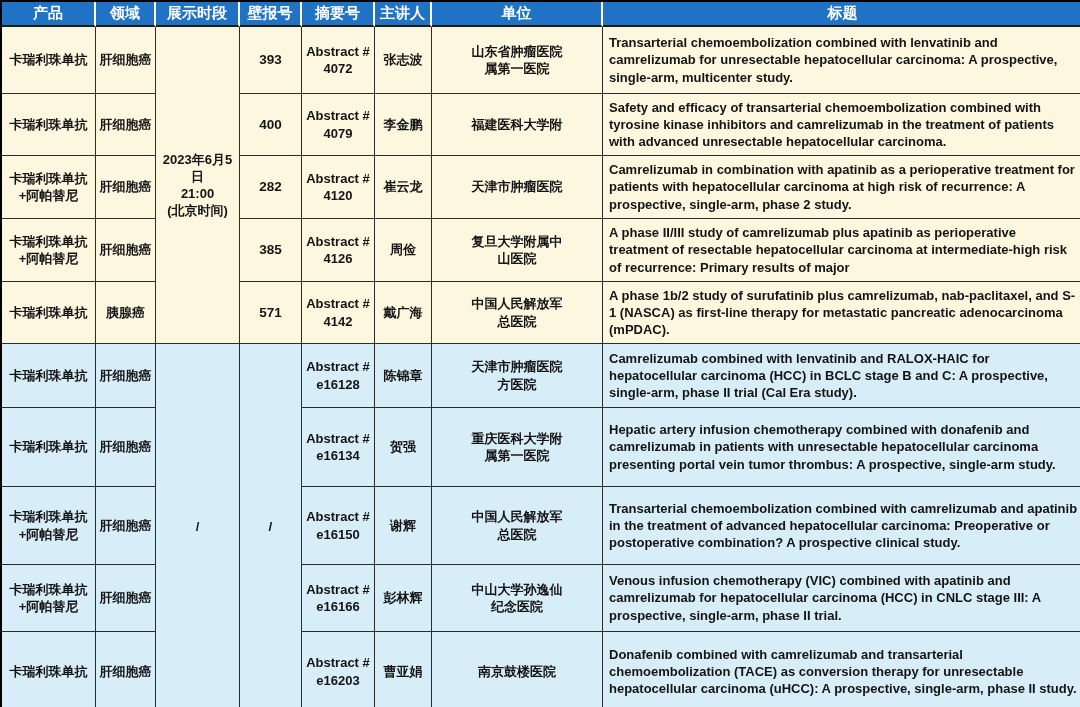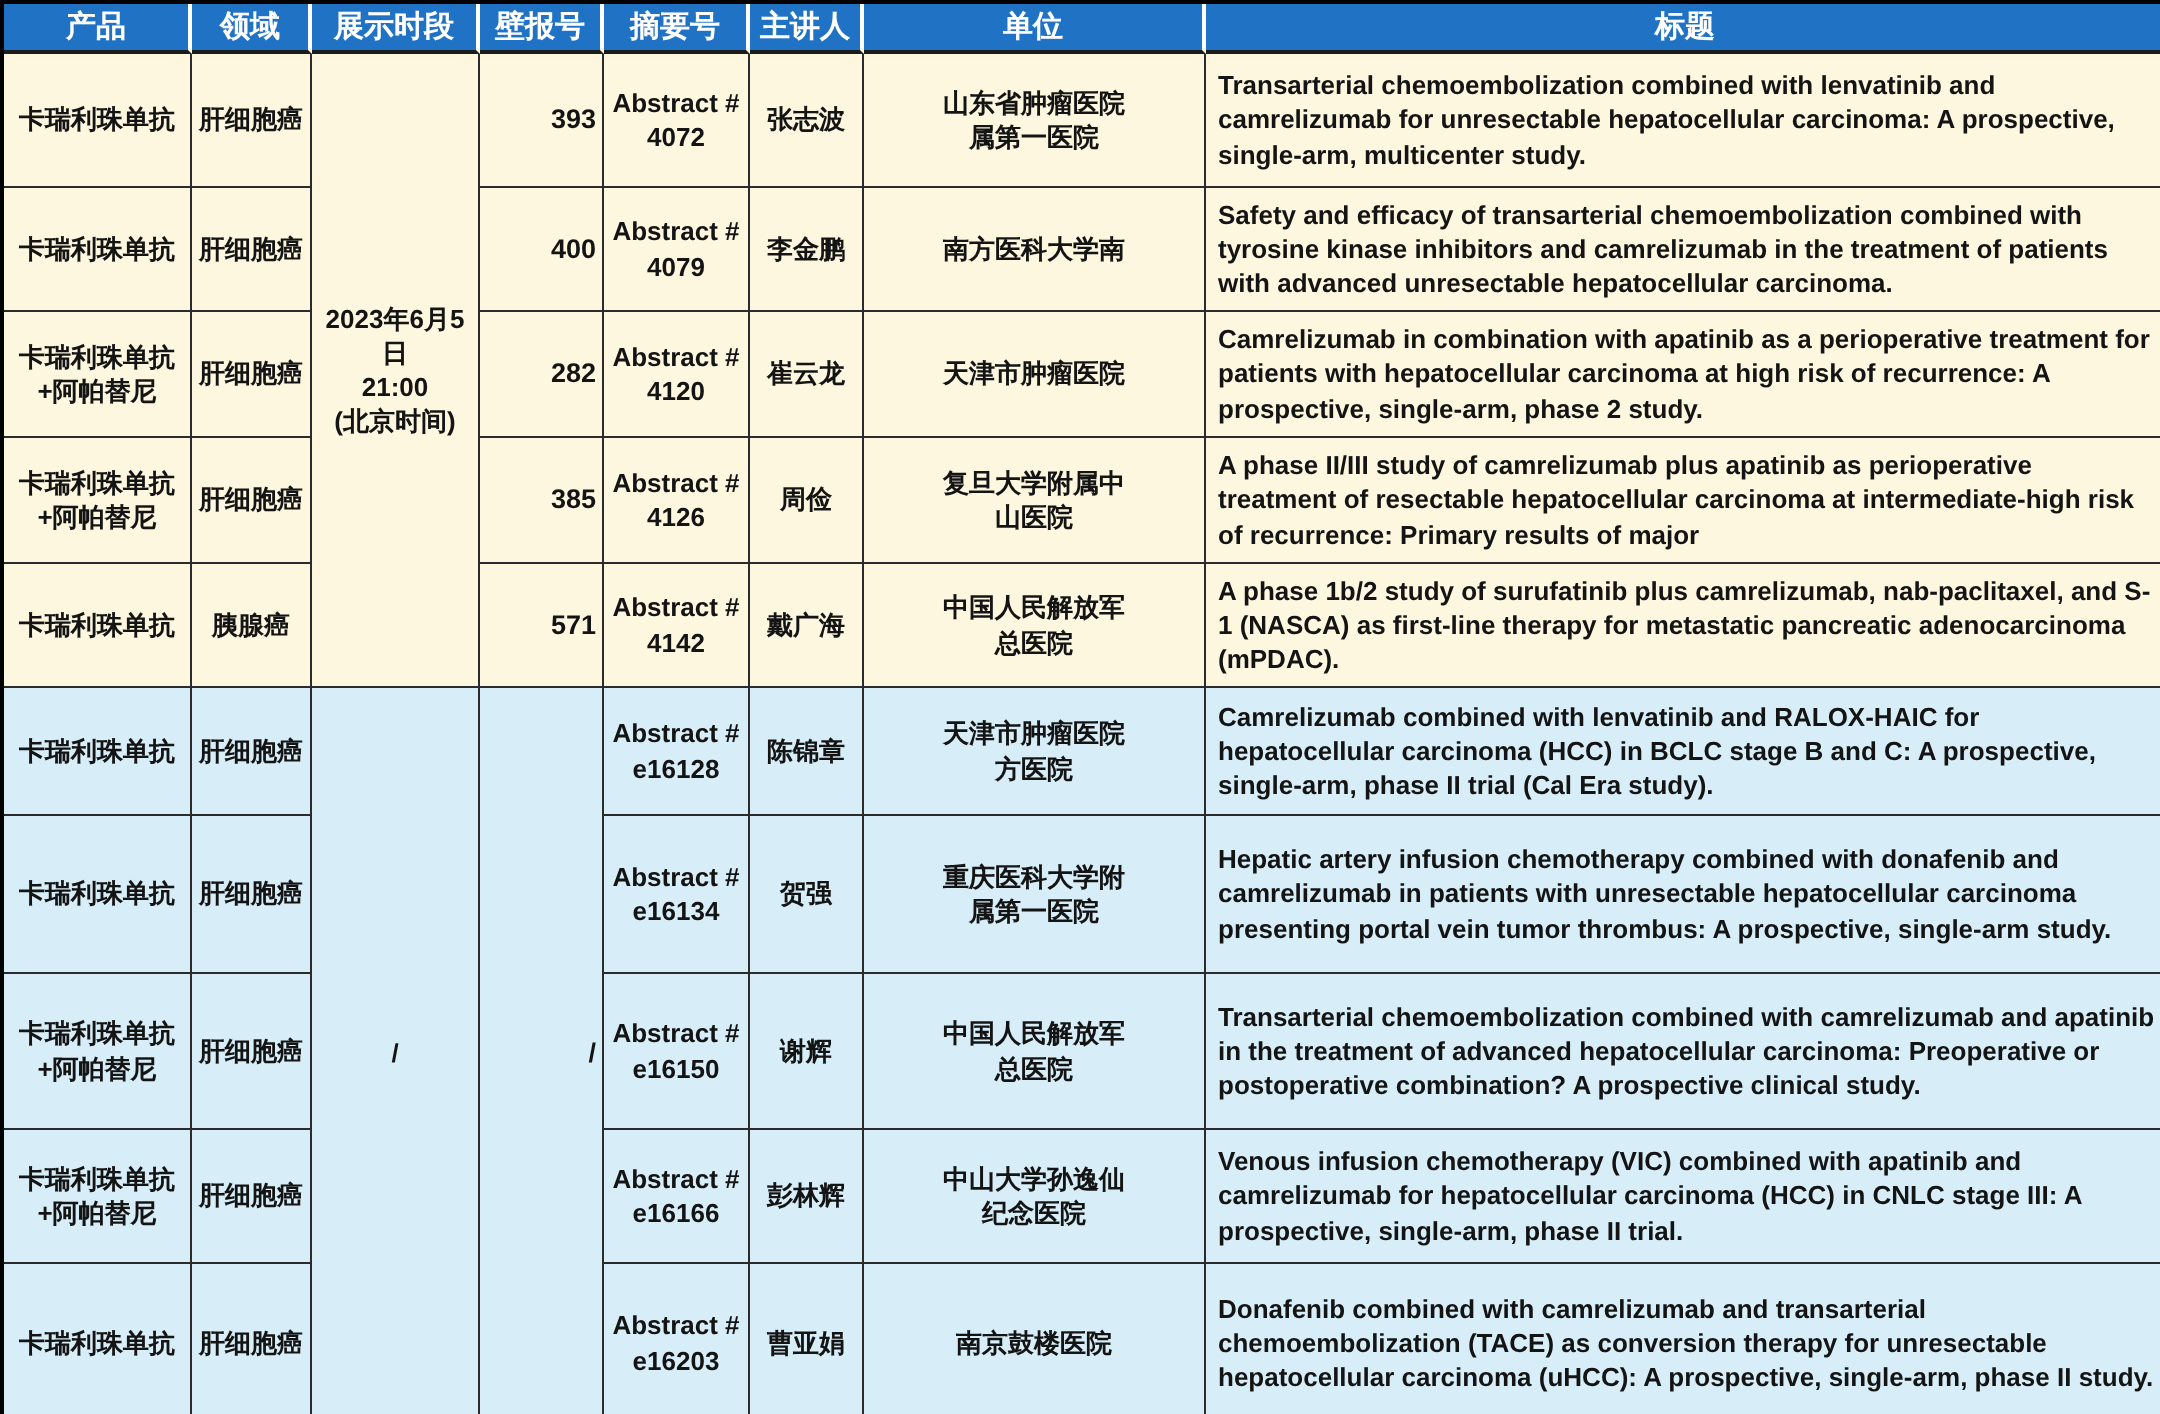--- a/index.html
+++ b/index.html
@@ -41,21 +41,21 @@
   td:last-child{border-right:none;}
   tr.last td{border-bottom:none;}
   tr.g1 td{background:#FDF7DF;}
   tr.g2 td{background:#D7EEF9;}
   td.title{
     text-align:left;
     padding:3px 4px 3px 6px;
     font-size:13px;
     line-height:1.31;
   }
-  td.num{font-size:13.5px;text-align:right;}
+  td.num{font-size:13.5px;}
 </style>
 </head>
 <body>
 
 <div class="wrap">
 <table class="sched">
   <colgroup>
     <col style="width:94px">
         <col style="width:60px">
         <col style="width:84px">
@@ -93,21 +93,21 @@
 属第一医院</td>
       <td class="title">Transarterial chemoembolization combined with lenvatinib and camrelizumab for unresectable hepatocellular carcinoma: A prospective, single-arm, multicenter study.</td>
     </tr>
     <tr class="g1" style="height:62px">
       <td>卡瑞利珠单抗</td>
       <td>肝细胞癌</td>
       <td class="num">400</td>
       <td>Abstract #
 4079</td>
       <td>李金鹏</td>
-      <td>南方医科大学南</td>
+      <td>福建医科大学附</td>
       <td class="title">Safety and efficacy of transarterial chemoembolization combined with tyrosine kinase inhibitors and camrelizumab in the treatment of patients with advanced unresectable hepatocellular carcinoma.</td>
     </tr>
     <tr class="g1" style="height:63px">
       <td>卡瑞利珠单抗
 +阿帕替尼</td>
       <td>肝细胞癌</td>
       <td class="num">282</td>
       <td>Abstract #
 4120</td>
       <td>崔云龙</td>

